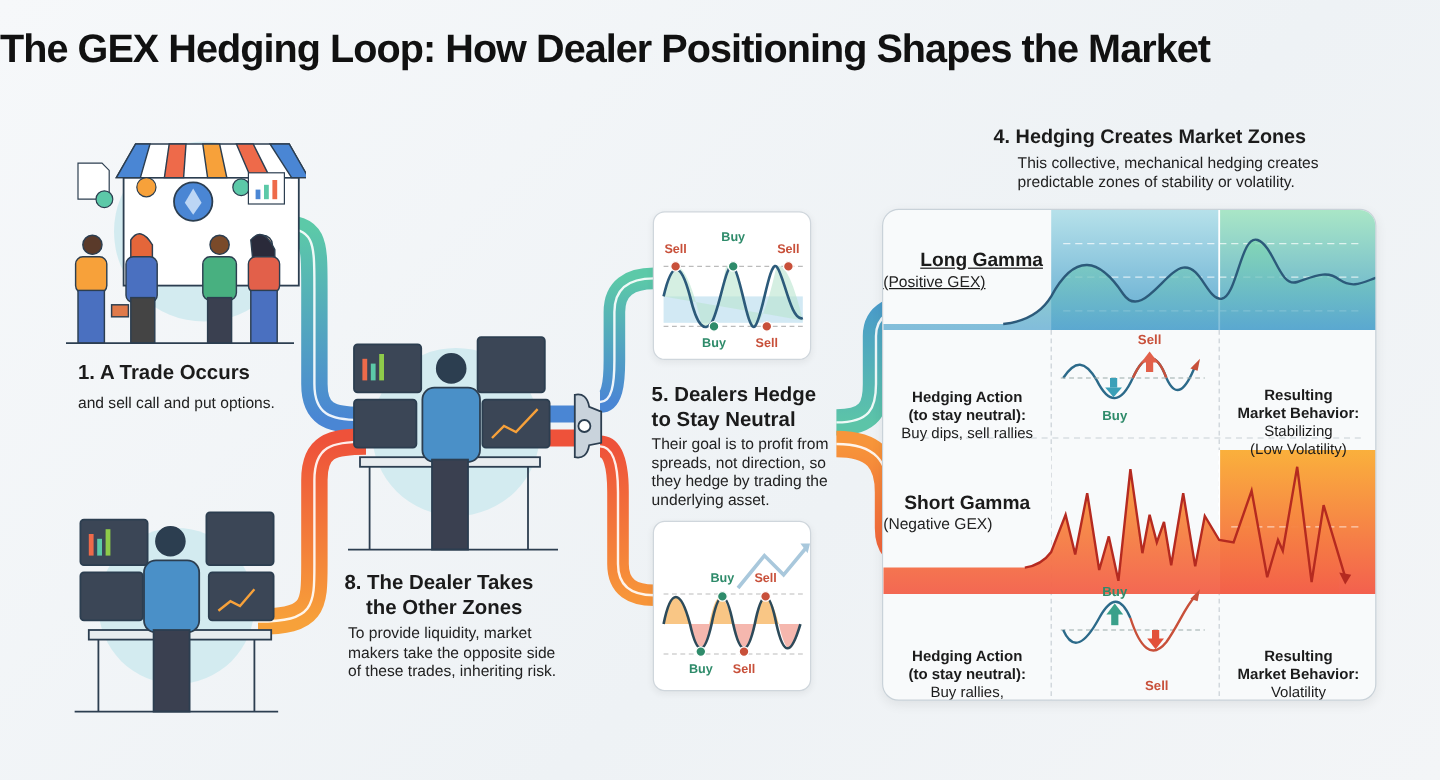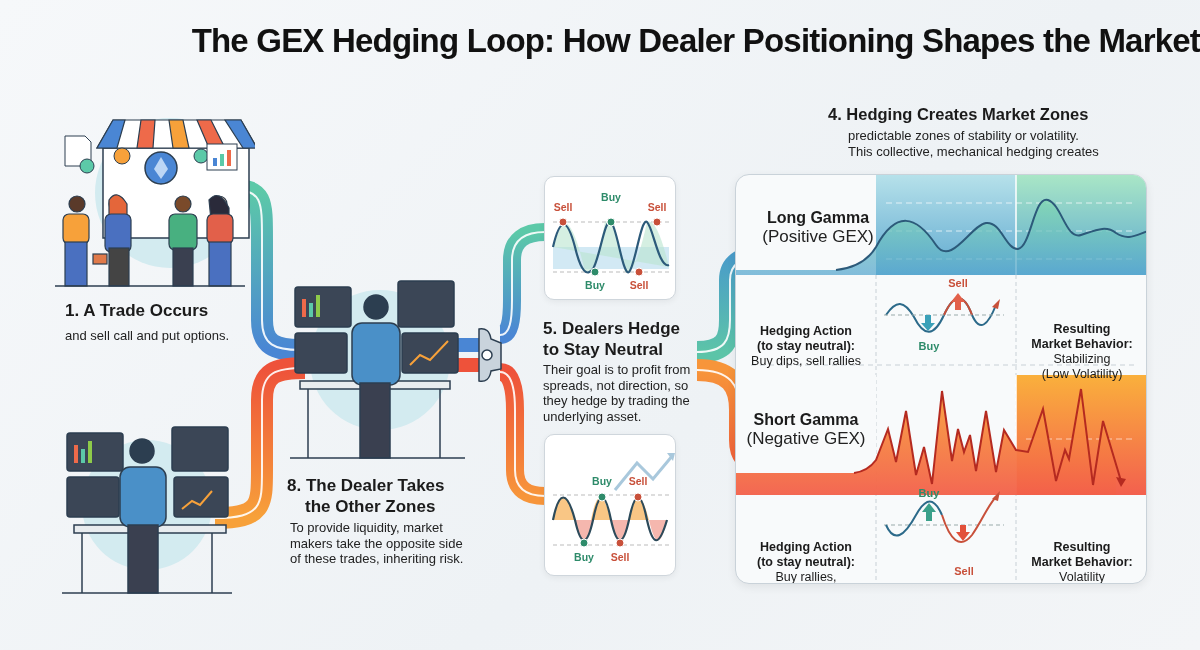--- a/index.html
+++ b/index.html
@@ -5,35 +5,35 @@
   * { box-sizing: border-box; margin: 0; padding: 0; }
   html, body { width: 1200px; height: 650px; overflow: hidden; }
   body {
     background: linear-gradient(135deg, #f6f8fa 0%, #eef2f5 60%, #f3f5f7 100%);
     font-family: "Liberation Sans", sans-serif;
     color: #1a1a1a;
     position: relative;
   }
   .abs { position: absolute; }
   .title {
-    left: 0; top: 22px; width: 1200px; text-align: right;
+    left: 0; top: 22px; width: 1200px; text-align: left;
     font-size: 33px; font-weight: 700; letter-spacing: -0.8px; color: #111;
   }
   .step-title { font-size: 17px; font-weight: 700; color: #1b1b1b; line-height: 21px; }
   .step-body { font-size: 13px; color: #222; line-height: 15.5px; }
   .card {
     background: #ffffff; border: 1.5px solid #cfd6dc; border-radius: 10px;
     box-shadow: 0 2px 6px rgba(0,0,0,0.06);
   }
   .zone-card {
     background: #f8fafb; border: 1.5px solid #c9d2d9; border-radius: 14px;
     box-shadow: 0 3px 10px rgba(0,0,0,0.07);
   }
   .zlabel { font-size: 16px; font-weight: 700; text-align: center; color: #1b1b1b; }
-  .zsub { font-size: 17px; text-align: center; color: #222; }
+  .zsub { font-size: 13px; color: #222; }
   .cell-text { font-size: 12.5px; text-align: center; line-height: 15px; color: #1b1b1b; margin-top: 29px; }
   .cell-text b { font-weight: 700; }
   svg text { font-family: "Liberation Sans", sans-serif; }
 </style>
 </head>
 <body>
 
 <div class="abs title">The GEX Hedging Loop: How Dealer Positioning Shapes the Market</div>
 
 <svg class="abs" style="left:0;top:0;" width="1200" height="650">
@@ -247,22 +247,22 @@
     <circle cx="75" cy="108" r="4" fill="#c8503a" stroke="#fff"></circle>
     <text x="57" y="50" text-anchor="middle" font-size="10.5" font-weight="700" fill="#2e8b6a">Buy</text>
     <text x="93" y="50" text-anchor="middle" font-size="10.5" font-weight="700" fill="#c8503a">Sell</text>
     <text x="39" y="126" text-anchor="middle" font-size="10.5" font-weight="700" fill="#2e8b6a">Buy</text>
     <text x="75" y="126" text-anchor="middle" font-size="10.5" font-weight="700" fill="#c8503a">Sell</text>
   </svg>
 </div>
 
 <div class="abs step-title" style="left:828px;top:104px;font-size:16.5px;">4. Hedging Creates Market Zones</div>
 <div class="abs step-body" style="left:848px;top:128px;width:280px;">
+  <div>This collective, mechanical hedging creates</div>
   <div>predictable zones of stability or volatility.</div>
-  <div>This collective, mechanical hedging creates</div>
 </div>
 
 <div class="abs zone-card" style="left:735px;top:174px;width:412px;height:410px;overflow:hidden;">
   <svg class="abs" style="left:0;top:0;" width="412" height="410" viewBox="0 0 412 410">
     <defs>
       <linearGradient id="zl1" x1="0" y1="0" x2="0" y2="1">
         <stop offset="0" stop-color="#b6e1ea"></stop>
           <stop offset="1" stop-color="#5fa9d0"></stop>
       </linearGradient>
       <linearGradient id="zl2" x1="0" y1="0" x2="0" y2="1">
@@ -326,21 +326,21 @@
     <path d="M 206 340 C 214 365, 224 375, 236 360 C 246 346, 252 330, 260 322" fill="none" stroke="#c8503a" stroke-width="2"></path>
     <path d="M 256 324 L 264 316 L 262 326 Z" fill="#c8503a"></path>
     <rect x="190" y="336" width="6" height="10" fill="#3aa08a"></rect>
     <path d="M 186 337 L 200 337 L 193 328 Z" fill="#3aa08a"></path>
     <rect x="224" y="350" width="6" height="8" fill="#e2503a"></rect>
     <path d="M 220 357 L 234 357 L 227 366 Z" fill="#e2503a"></path>
     <text x="193" y="322" text-anchor="middle" font-size="11" font-weight="700" fill="#2e8b6a">Buy</text>
     <text x="228" y="400" text-anchor="middle" font-size="11" font-weight="700" fill="#c8503a">Sell</text>
   </svg>
 
-  <div class="abs" style="left:0;top:34px;width:164px;">
+  <div class="abs" style="left:0;top:34px;width:164px;text-decoration:underline;">
     <div class="zlabel">Long Gamma</div>
     <div class="zsub">(Positive GEX)</div>
   </div>
   <div class="abs cell-text" style="left:0;top:120px;width:140px;">
     <div><b>Hedging Action</b></div>
     <div><b>(to stay neutral):</b></div>
     <div>Buy dips, sell rallies</div>
   </div>
   <div class="abs cell-text" style="left:280px;top:118px;width:132px;">
     <div><b>Resulting</b></div>

